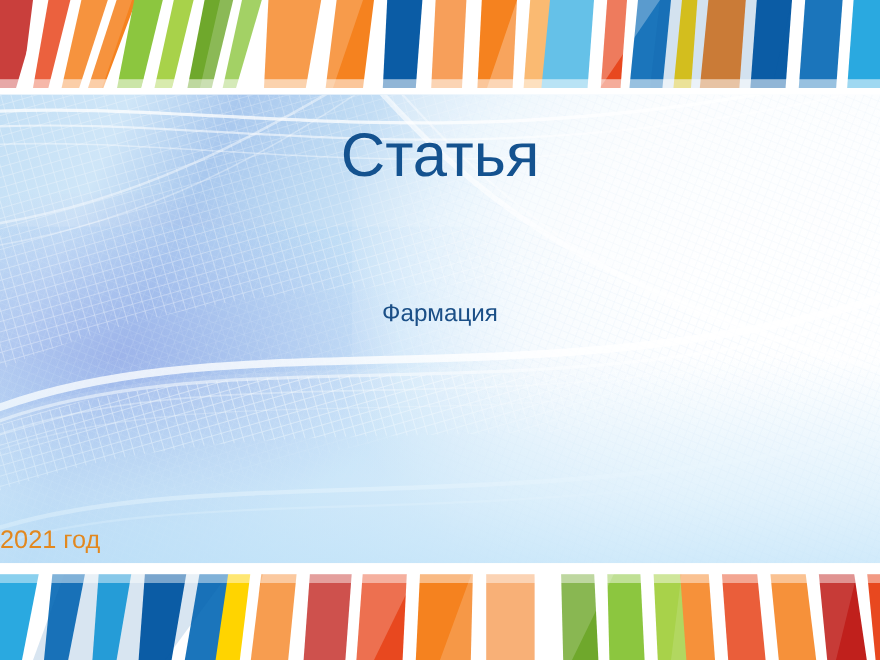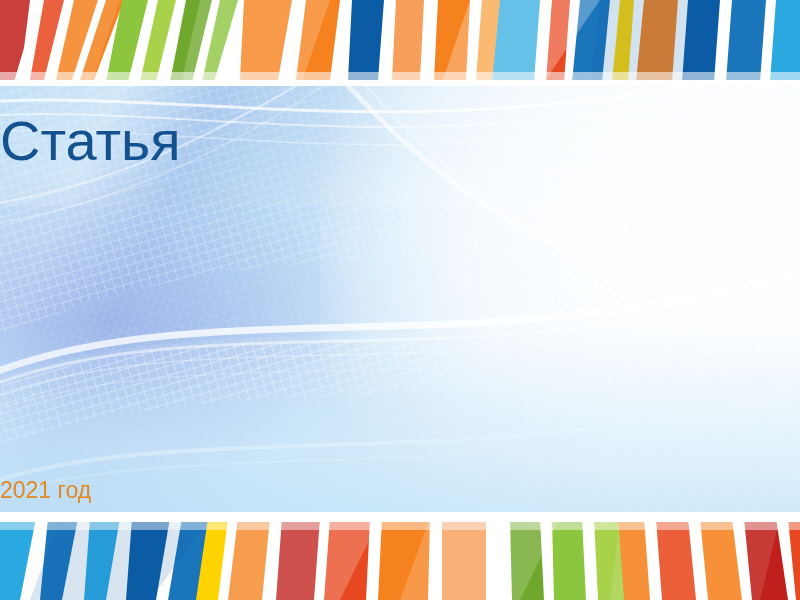--- a/index.html
+++ b/index.html
@@ -98,20 +98,21 @@
     position: absolute;
     left: 0; top: 0;
     width: 800px; height: 428px;
   }
 
   
   #title {
     position: absolute;
     left: 0; top: 112px;
     width: 800px;
+    text-align: center;
     font-size: 56px;
     line-height: 1.05;
     color: #14528f;
     letter-spacing: 0px;
     white-space: nowrap;
   }
   #subtitle {
     position: absolute;
     left: 0; top: 272px;
     width: 800px;
@@ -260,20 +261,21 @@
       </g>
 
       <path d="M-20,300 C200,208 500,294 830,184 L830,428 L-20,428 Z" fill="#ffffff" opacity="0.10"></path>
       <path d="M330,-20 C430,90 540,190 830,262 L830,-20 Z" fill="#ffffff" opacity="0.22"></path>
     </svg>
 
     <div id="wash-lowblue"></div>
   </div>
 
   <div id="title">Статья</div>
+  <div id="subtitle">Фармация</div>
   <div id="year">2021 год</div>
 
   <div class="shard-band" id="band-bottom">
     <svg viewBox="0 0 800 88" preserveAspectRatio="none">
       <rect x="0" y="0" width="800" height="88" fill="#ffffff"></rect>
 
       <polygon points="0,6 40,6 24,88 0,88" fill="#2aa9e0"></polygon>
       <polygon points="36,6 50,6 34,88 20,88" fill="#ffffff"></polygon>
       <polygon points="48,6 84,6 66,88 40,88" fill="#1b75bb"></polygon>
       <polygon points="78,6 92,6 76,88 62,88" fill="#ffffff"></polygon>

